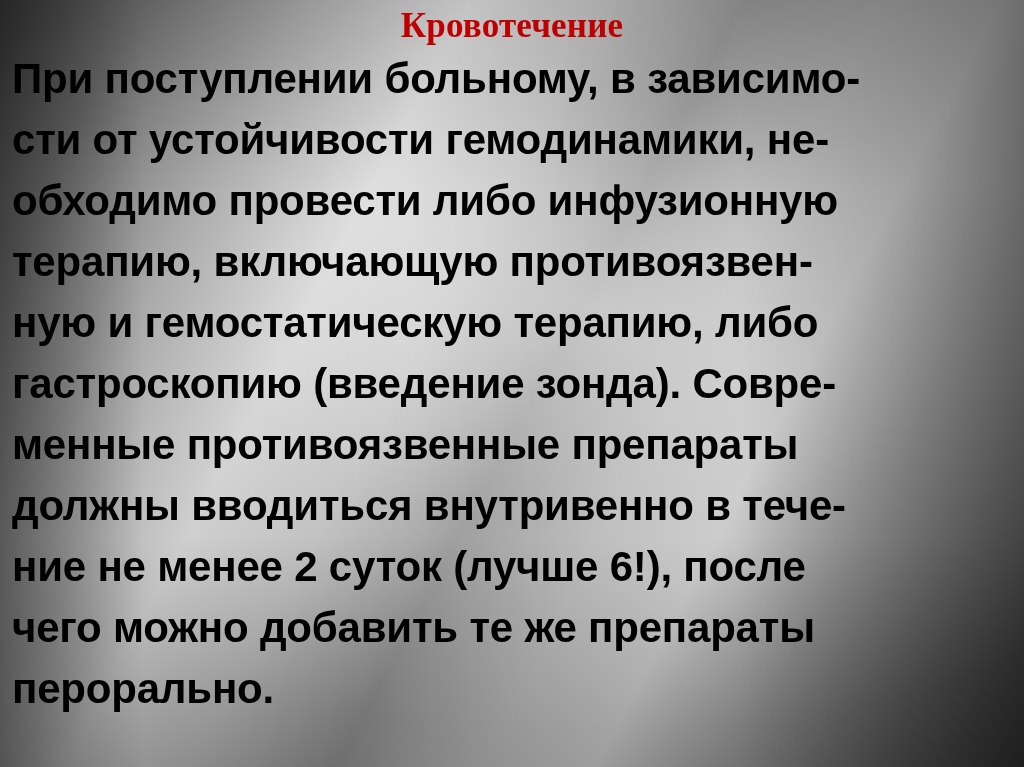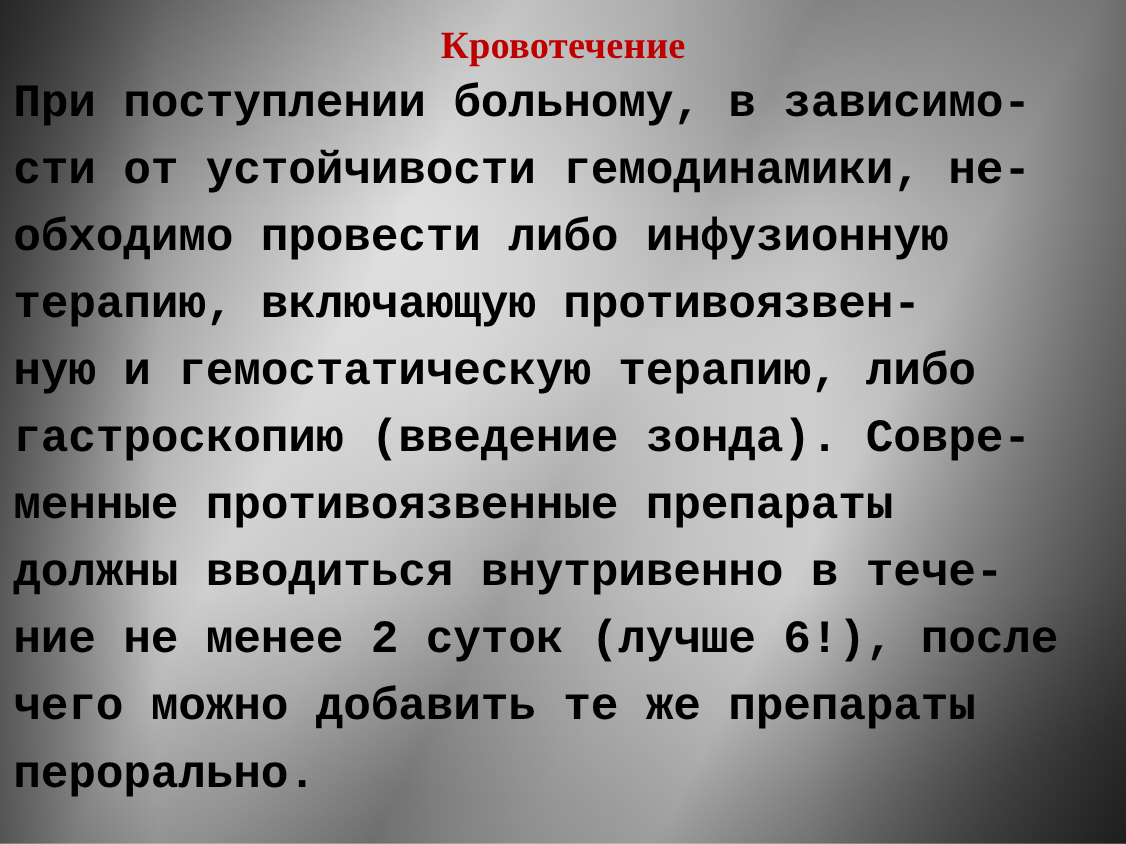--- a/index.html
+++ b/index.html
@@ -47,26 +47,26 @@
     z-index: 2;
     padding: 6px 10px 0 10px;
   }
   .title {
     text-align: center;
     color: #c00000;
     font-family: "Liberation Serif", serif;
     font-weight: bold;
     font-size: 35px;
     line-height: 1.15;
-    margin: 16px 0 2px 0;
+    margin: 0 0 2px 0;
     letter-spacing: 0.2px;
   }
   .body-text {
     color: #000000;
-    font-family: Liberation Mono, monospace;
+    font-family: Liberation Sans, sans-serif;
     font-weight: bold;
     font-size: 42px;
     line-height: 61px;
     text-align: left;
     white-space: pre-wrap;
     margin: 0;
     padding: 0 2px;
     letter-spacing: -0.2px;
   }
 </style>

